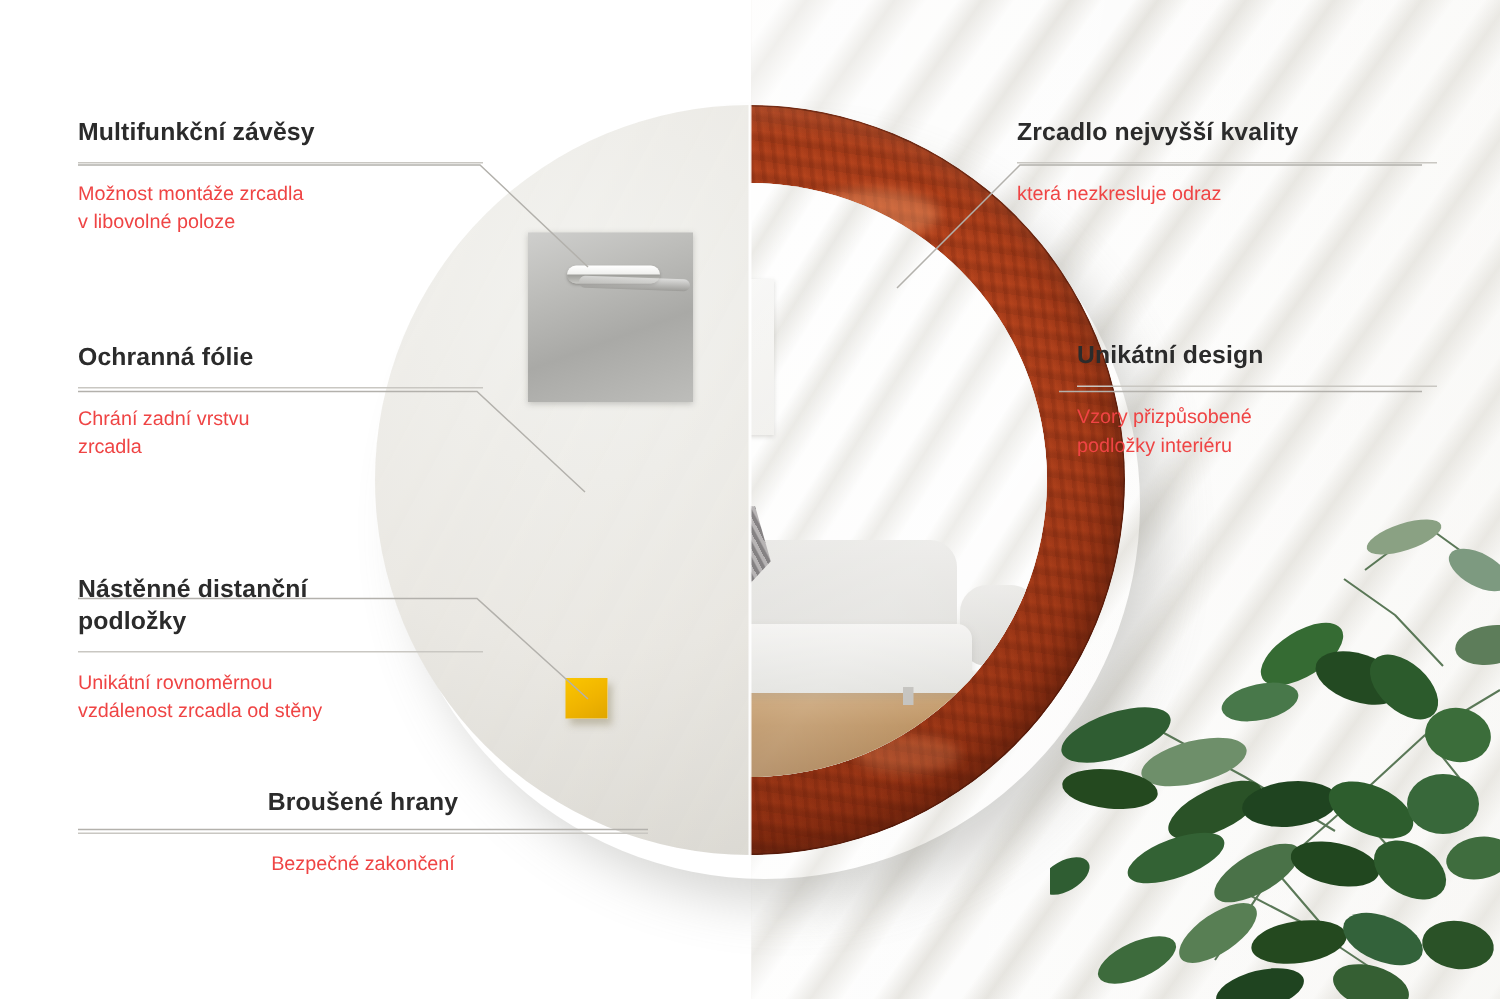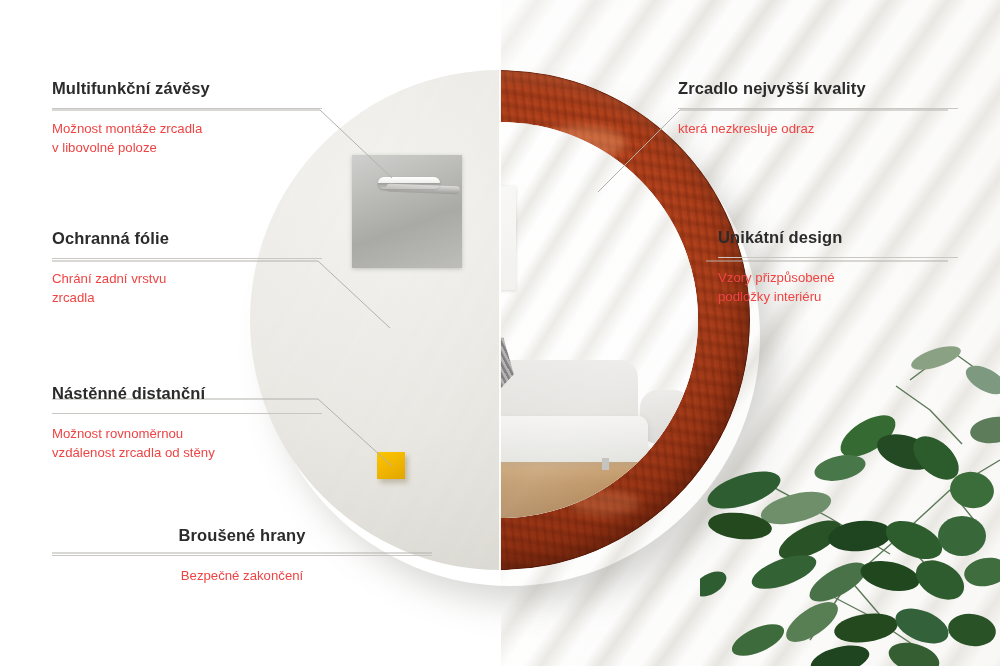--- a/index.html
+++ b/index.html
@@ -307,24 +307,25 @@
     <div class="rule"></div>
     <div class="desc">
       <div>Chrání zadní vrstvu</div>
       <div>zrcadla</div>
     </div>
   </div>
 
   <div class="callout c-left" id="c3">
     <div class="title">
       <div>Nástěnné distanční</div>
-    </div>
-    <div class="rule"></div>
-    <div class="desc">
-      <div>Možnost rovnoměrnou</div>
+      <div>podložky</div>
+    </div>
+    <div class="rule"></div>
+    <div class="desc">
+      <div>Unikátní rovnoměrnou</div>
       <div>vzdálenost zrcadla od stěny</div>
     </div>
   </div>
 
   <div class="callout c-left" id="c4">
     <div class="title">Broušené hrany</div>
     <div class="rule"></div>
     <div class="desc">
       <div>Bezpečné zakončení</div>
     </div>

